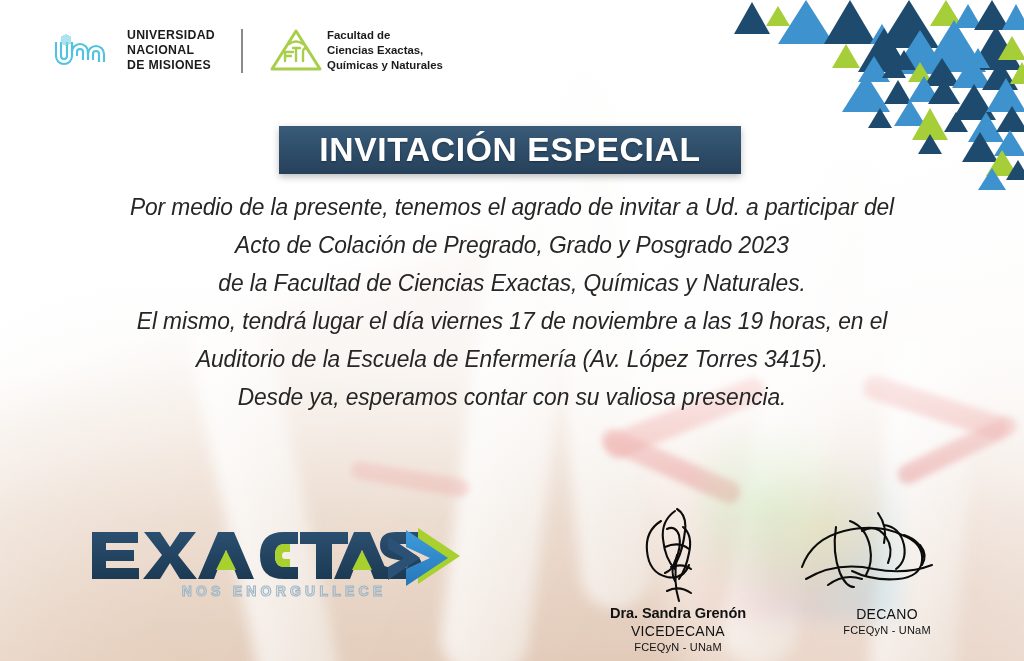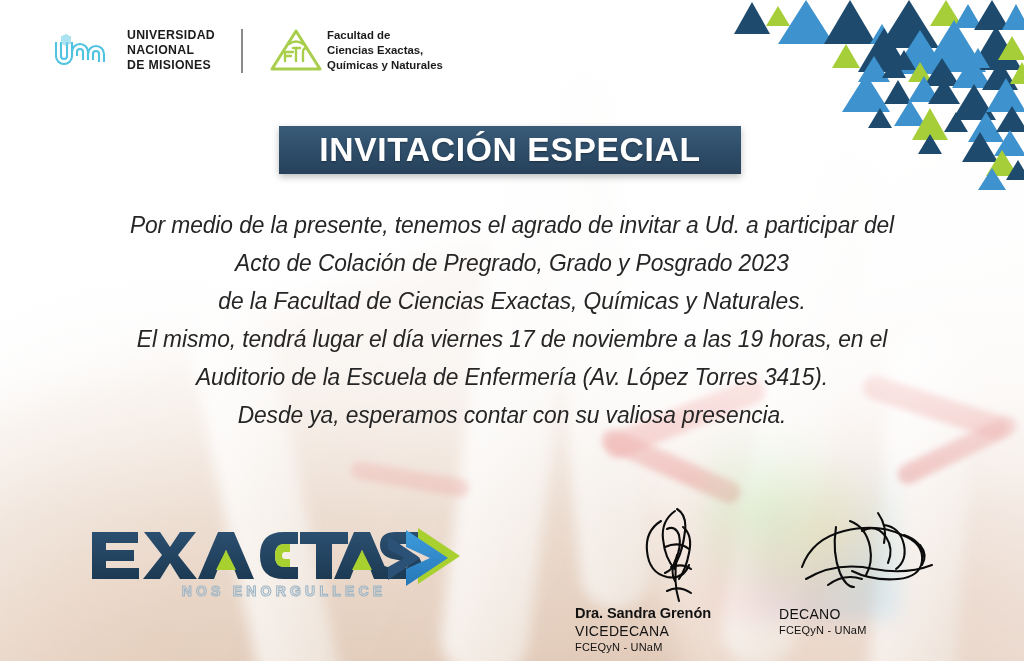--- a/index.html
+++ b/index.html
@@ -93,35 +93,35 @@
   }
   .banner-text{
     color:#fff;font-size:33px;font-weight:bold;letter-spacing:.6px;
     font-family:"Liberation Sans", sans-serif;
     transform:scaleX(1.02);
     text-shadow:0 1px 2px rgba(0,0,0,.35);
   }
 
   
   .body-text{
-    position:absolute;left:62px;top:206px;width:900px;
+    position:absolute;left:62px;top:188px;width:900px;
     text-align:center;color:#262626;
   }
   .body-text .ln{
     font-size:24.5px;line-height:38px;font-style:italic;font-weight:500;
     font-family:"Liberation Sans Narrow","Liberation Sans", sans-serif;
     transform:scaleX(.93);letter-spacing:-.1px;
     white-space:nowrap;
   }
 
   
   .exactas{position:absolute;left:88px;top:524px;width:390px;height:78px;}
 
   
-  .sig{position:absolute;color:#121212;}
+  .sig{position:absolute;text-align:center;color:#121212;}
   .sig-svg{display:block;margin:0 auto;}
   .sig-name{font-size:14.6px;font-weight:bold;letter-spacing:-.1px;line-height:1.15;}
   .sig-role{font-size:14px;line-height:1.3;letter-spacing:.3px;}
   .sig-org{font-size:11px;line-height:1.3;letter-spacing:.2px;}
   .sig-left{left:575px;top:505px;width:206px;}
   .sig-right{left:779px;top:505px;width:216px;}
 </style>
 </head>
 <body>
 

